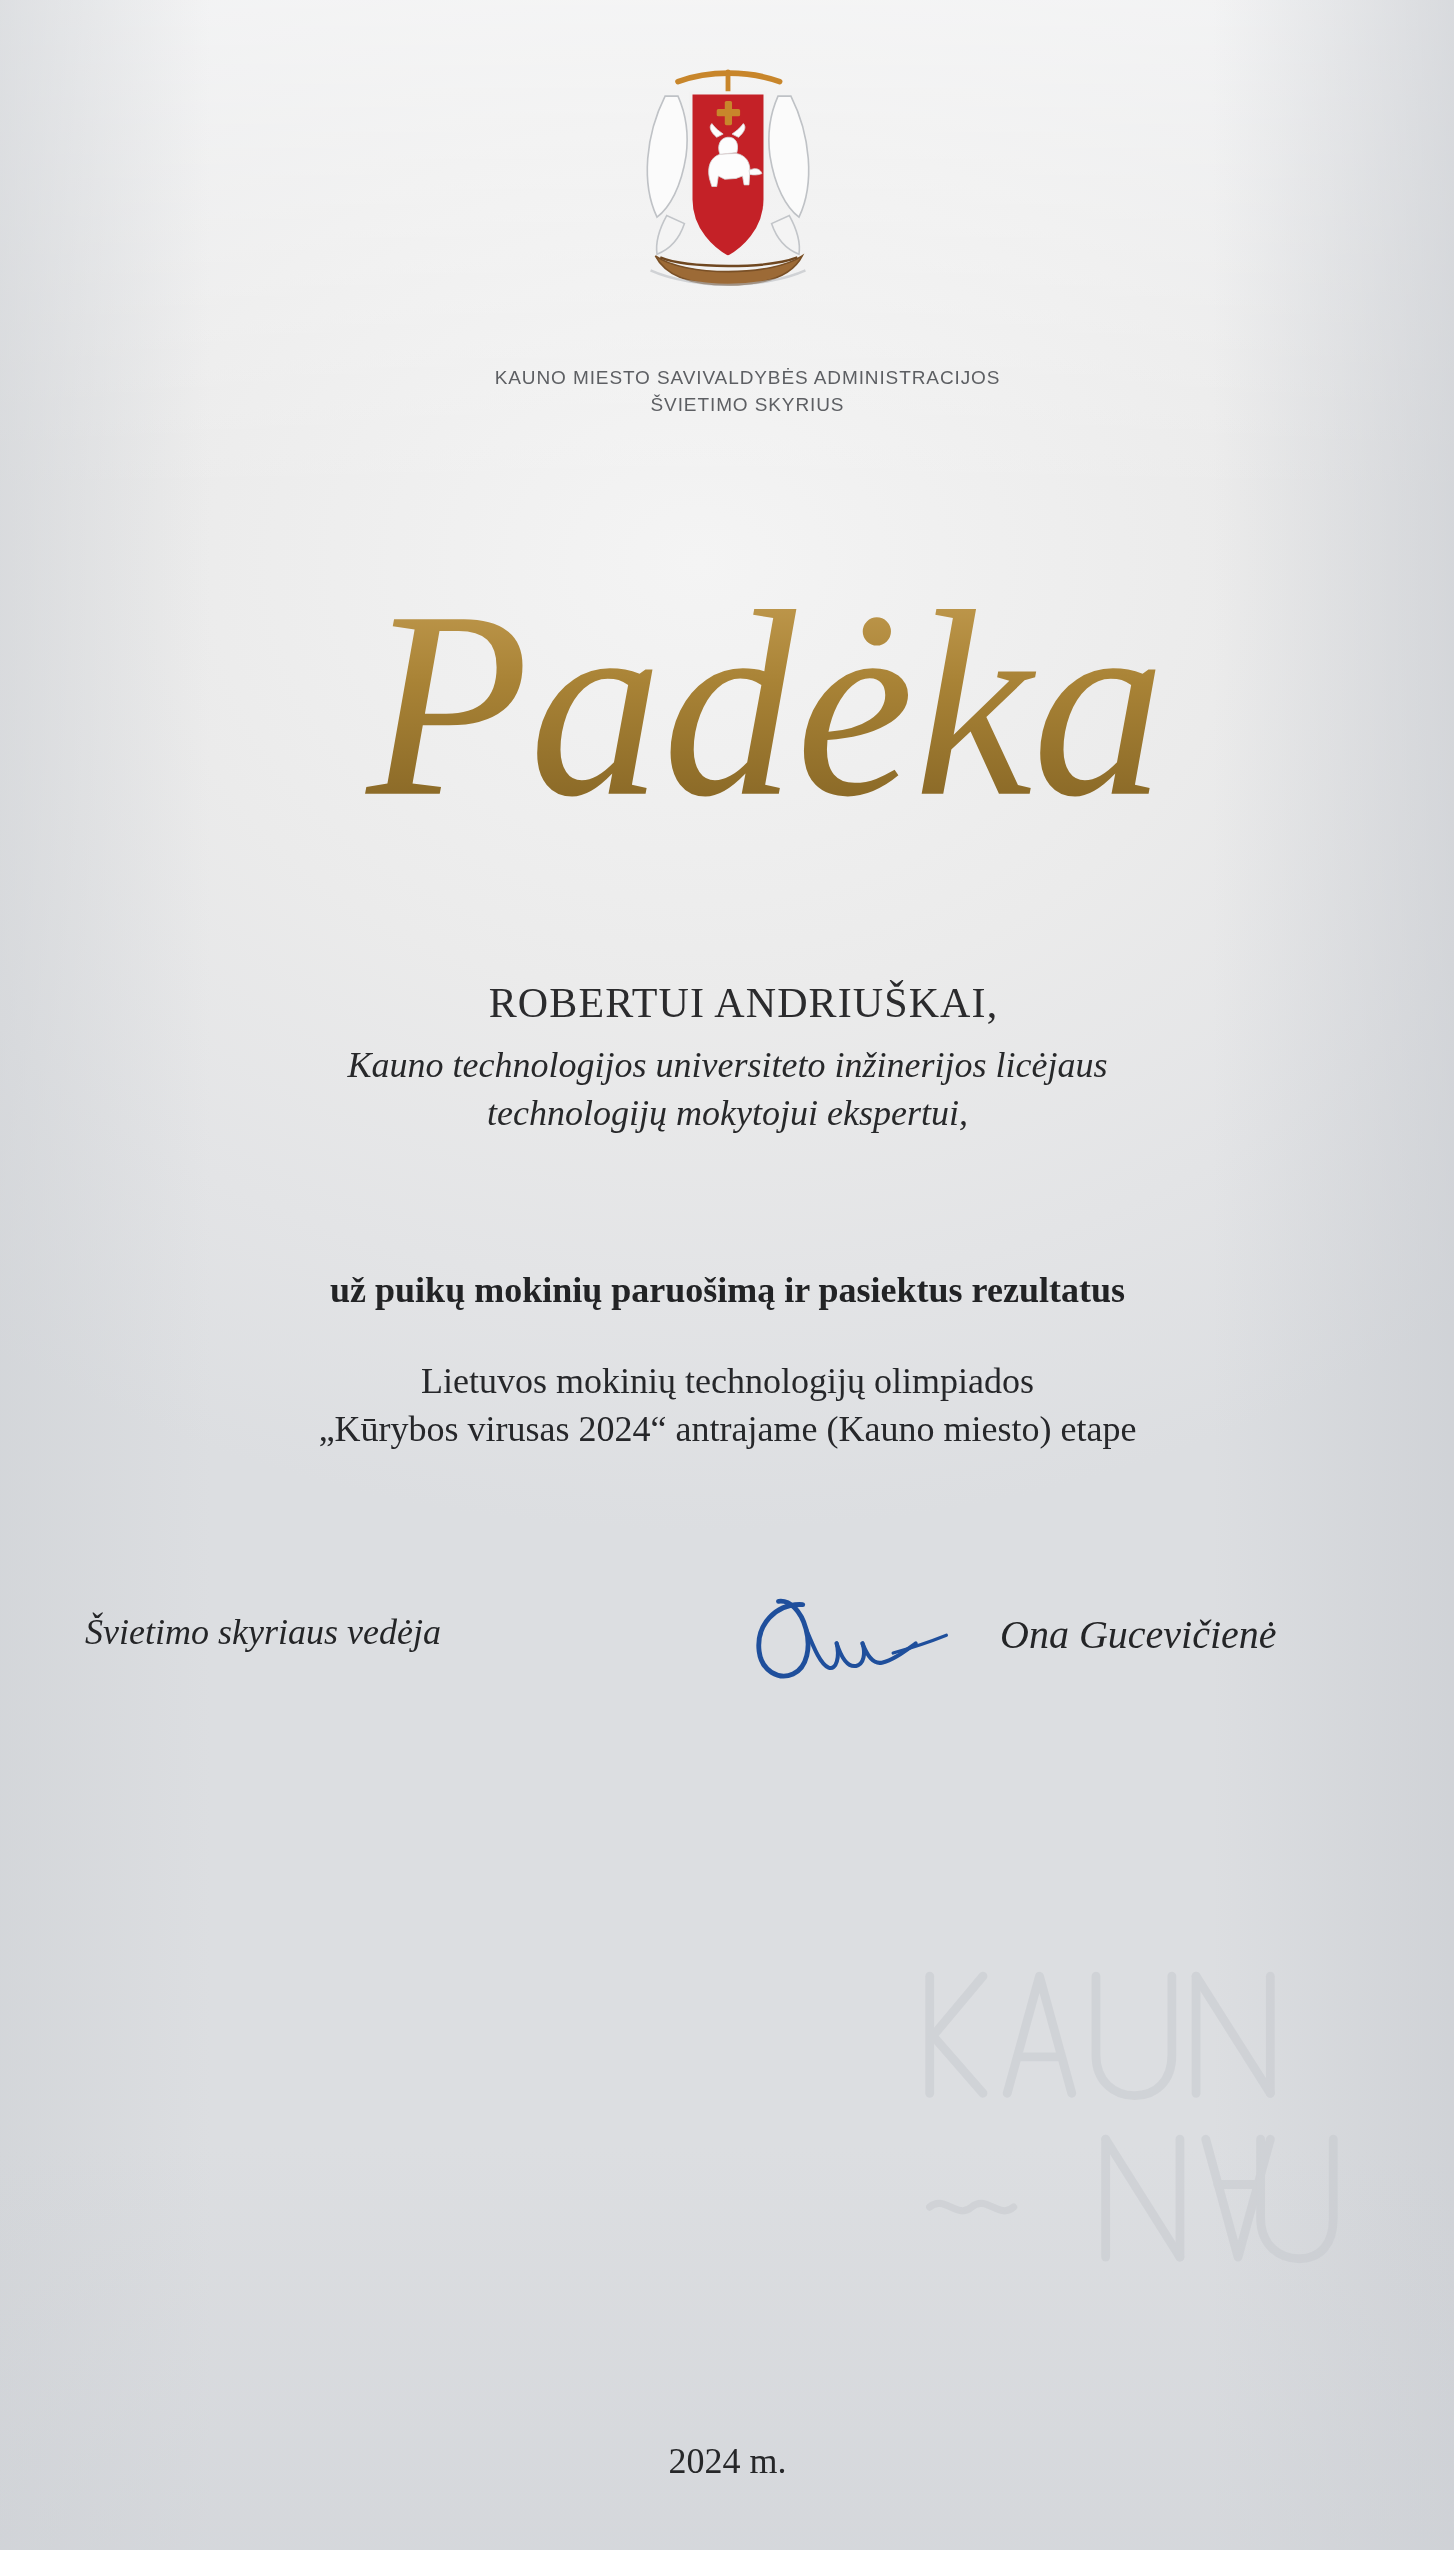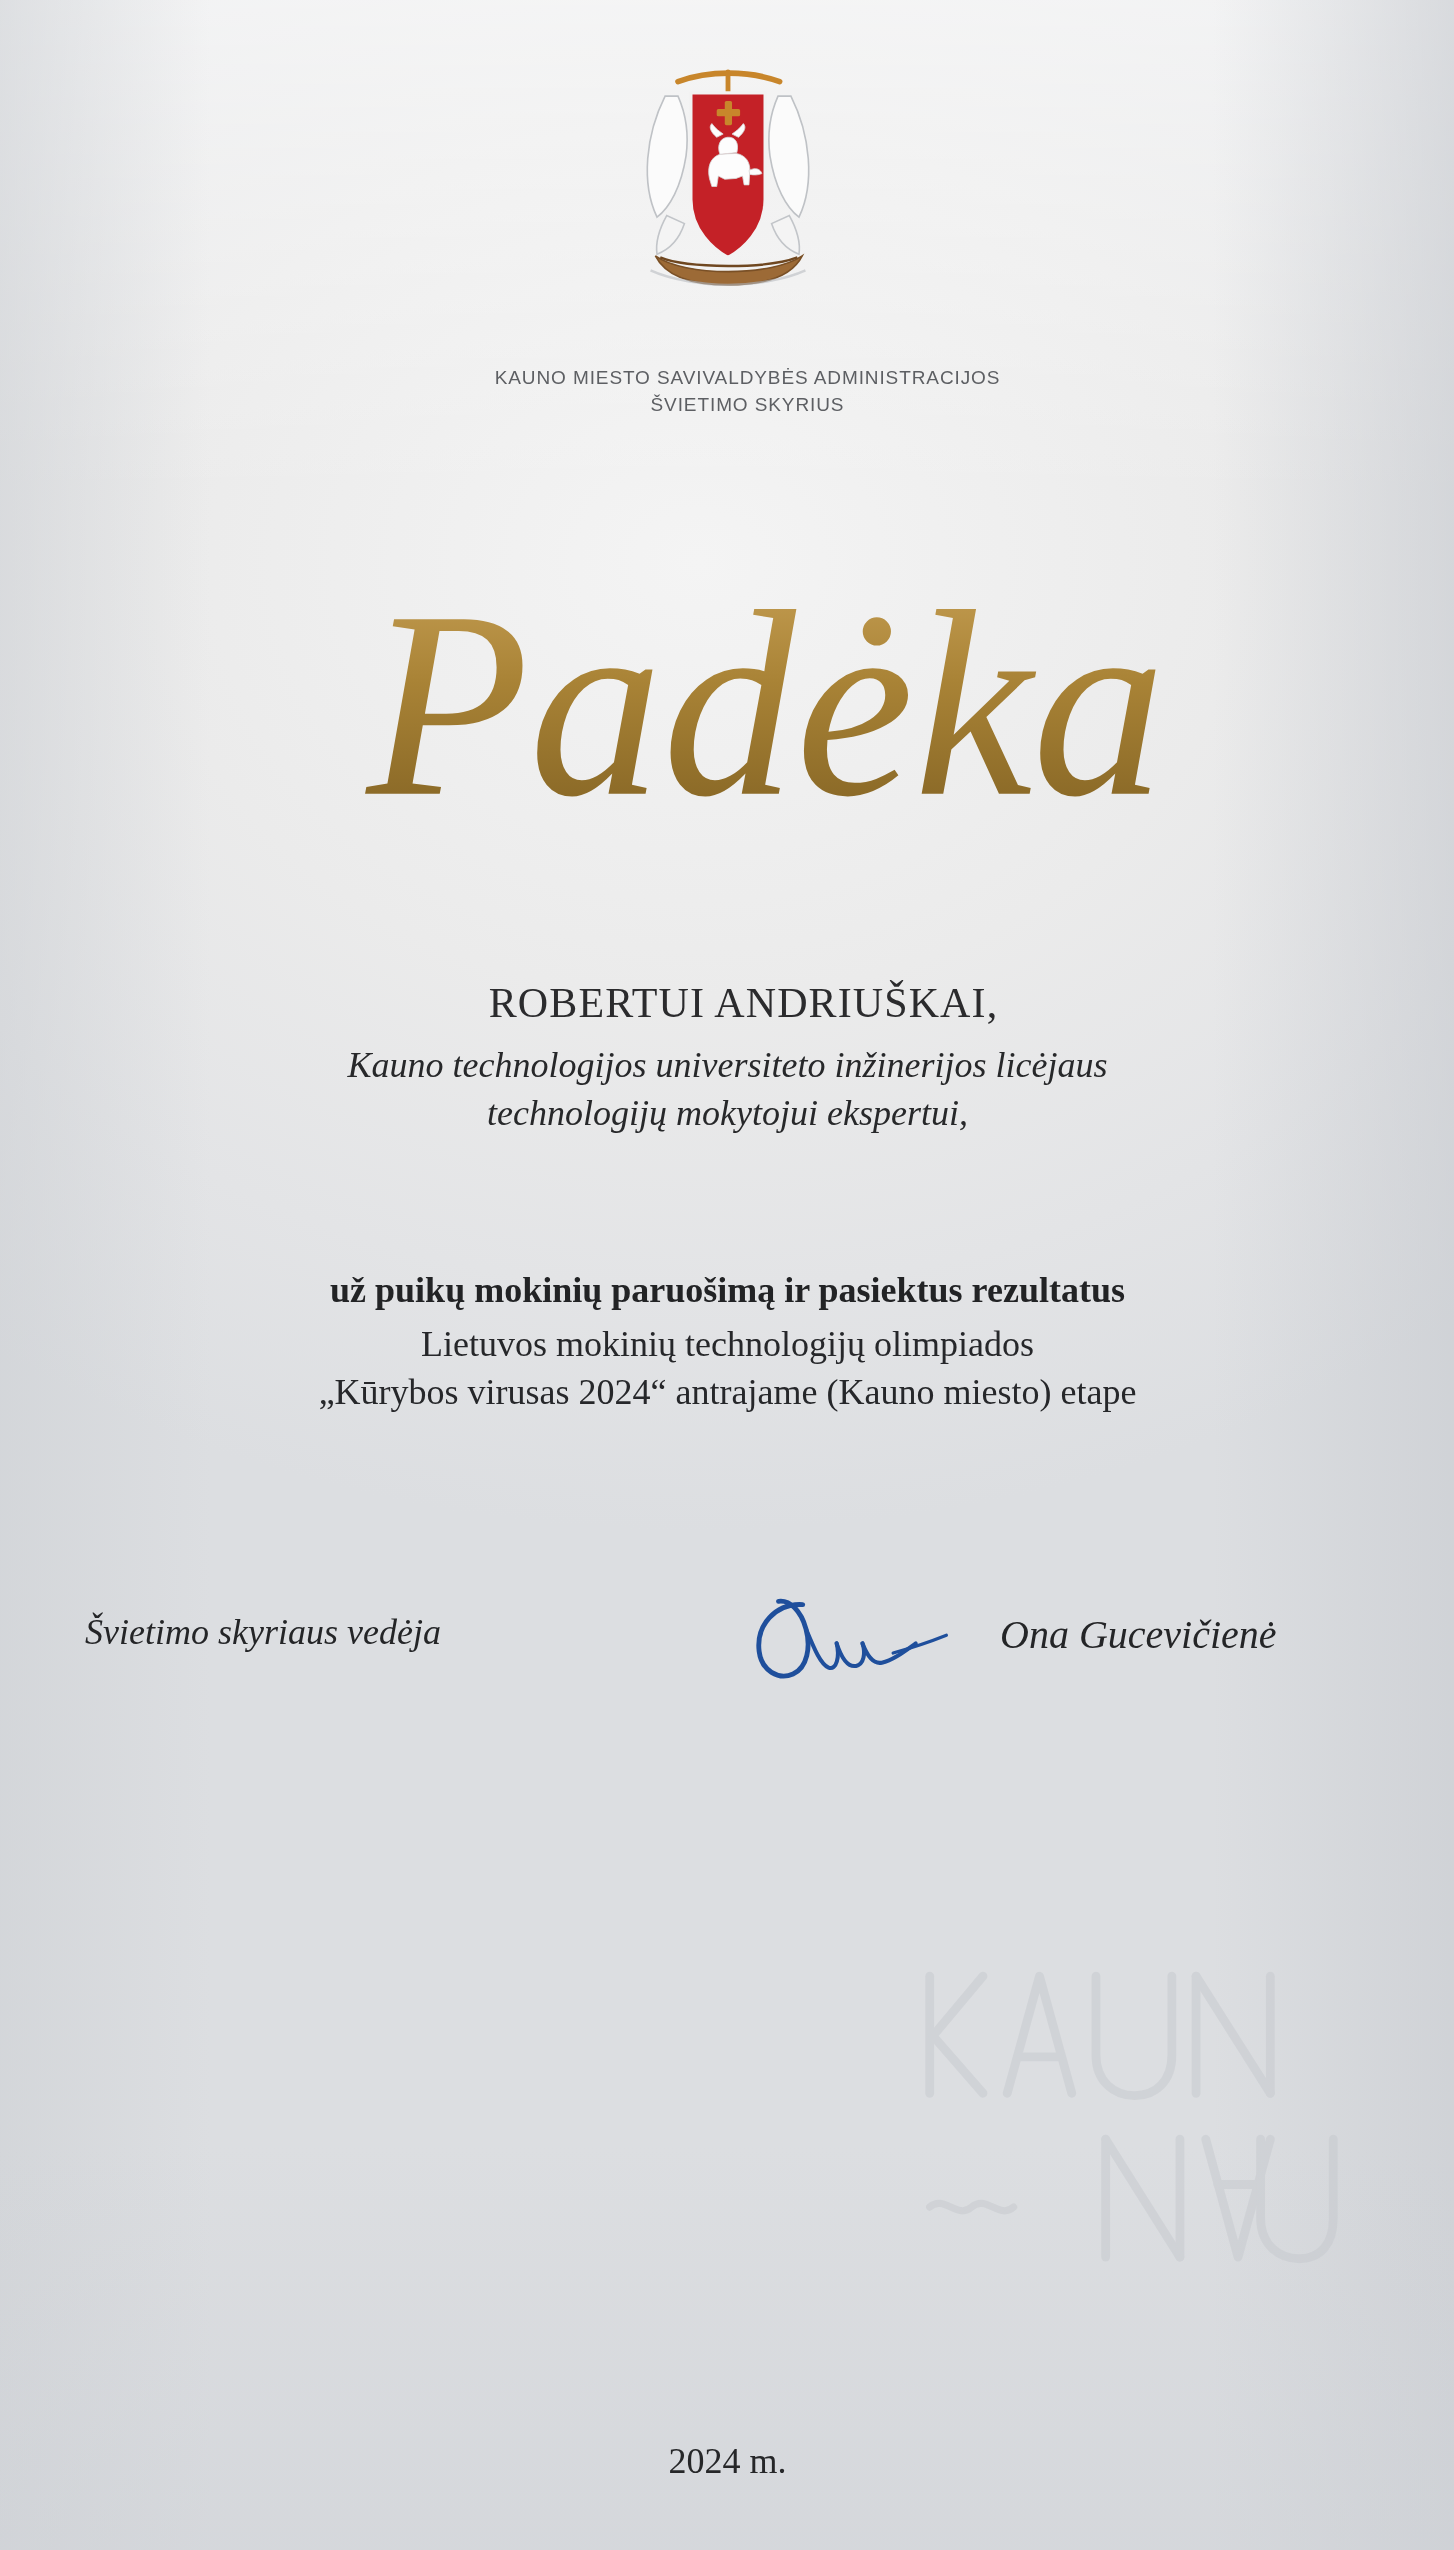--- a/index.html
+++ b/index.html
@@ -118,21 +118,21 @@
     top: 1269px;
     width: 100%;
     text-align: center;
     font-weight: bold;
     font-size: 36px;
     color: #222325;
   }
   .reason-rest {
     position: absolute;
     left: 0;
-    top: 1321px;
+    top: 1358px;
     width: 100%;
     text-align: center;
     font-size: 36px;
     line-height: 1.33;
     color: #26272a;
   }
 
   
   .sig-row {
     position: absolute;

